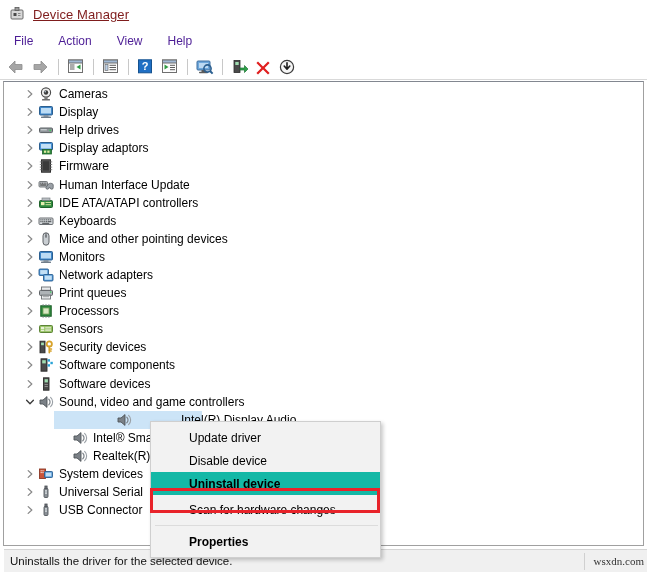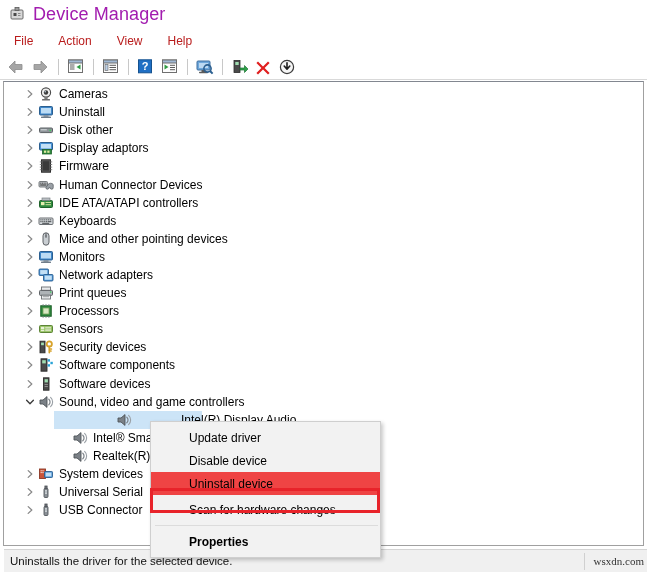--- a/index.html
+++ b/index.html
@@ -27,37 +27,38 @@
     box-sizing: border-box;
   }
   .title-icon {
     width: 16px;
     height: 16px;
     position: relative;
     flex: 0 0 auto;
     margin-right: 8px;
   }
   .title-text {
-    font-size: 18px;
-    color: #a21caf;
+    font-size: 13px;
+    color: #7f1d1d;
     letter-spacing: .1px;
+    text-decoration: underline;
   }
 
   
   .menubar {
     height: 26px;
     display: flex;
     align-items: center;
     padding-left: 10px;
     background: #ffffff;
     box-sizing: border-box;
   }
   .menubar-item {
     font-size: 12px;
-    color: #b91c1c;
+    color: #4c1d95;
     padding: 3px 10px 3px 4px;
     margin-right: 11px;
     cursor: default;
   }
 
   
   .toolbar {
     height: 26px;
     display: flex;
     align-items: center;
@@ -159,21 +160,21 @@
   .ctx-item {
     height: 23px;
     display: flex;
     align-items: center;
     padding-left: 38px;
     font-size: 12px;
     color: #000;
     cursor: default;
     box-sizing: border-box;
   }
-  .ctx-item.highlight { background: #ef4444; }
+  .ctx-item.highlight { background: #14b8a6; font-weight: bold; }
   .ctx-item.bold { font-weight: bold; }
   .ctx-sep {
     height: 1px;
     background: #dcdcdc;
     margin: 4px 2px 4px 4px;
   }
   .ctx-spacer { height: 3px; }
 
   
   .red-box {
@@ -384,36 +385,36 @@
           </svg>
         </span>
         <span class="node-icon">
           <svg width="16" height="16" viewBox="0 0 16 16">
             <rect x="1.5" y="2.5" width="13" height="8.5" rx="1" fill="#3f86c8" stroke="#2b5f90" stroke-width="1"></rect>
             <rect x="3" y="4" width="10" height="5.5" fill="#bcdcf5"></rect>
             <rect x="5.5" y="11.2" width="5" height="1.6" fill="#7d8c99"></rect>
             <rect x="3" y="12.6" width="10" height="1.5" rx=".6" fill="#6f7d8a"></rect>
           </svg>
         </span>
-        <span class="node-label">Uninstall</span>
+        <span class="node-label">Display</span>
       </div>
       <div class="node lvl1">
         <span class="twisty">
           <svg width="10" height="10" viewBox="0 0 10 10">
             <path d="M3.2 1.6 L6.8 5 L3.2 8.4" fill="none" stroke="#8a8a8a" stroke-width="1.3" stroke-linecap="round" stroke-linejoin="round"></path>
           </svg>
         </span>
         <span class="node-icon">
           <svg width="16" height="16" viewBox="0 0 16 16">
             <rect x="1.5" y="6" width="13" height="4.6" rx="1" fill="#8e9499" stroke="#5b6064" stroke-width="1"></rect>
             <rect x="2.8" y="7.3" width="6" height="1" fill="#d9dde0"></rect>
             <circle cx="12.2" cy="8.3" r=".9" fill="#3fcf5c"></circle>
           </svg>
         </span>
-        <span class="node-label">Disk other</span>
+        <span class="node-label">Help drives</span>
       </div>
       <div class="node lvl1">
         <span class="twisty">
           <svg width="10" height="10" viewBox="0 0 10 10">
             <path d="M3.2 1.6 L6.8 5 L3.2 8.4" fill="none" stroke="#8a8a8a" stroke-width="1.3" stroke-linecap="round" stroke-linejoin="round"></path>
           </svg>
         </span>
         <span class="node-icon">
           <svg width="16" height="16" viewBox="0 0 16 16">
             <rect x="1.5" y="2.5" width="13" height="7.5" rx="1" fill="#4a93d6" stroke="#2b5f90" stroke-width="1"></rect>
@@ -457,21 +458,21 @@
           <svg width="16" height="16" viewBox="0 0 16 16">
             <rect x="1" y="4.5" width="8.5" height="5.5" rx="1" fill="#b9bdc1" stroke="#6b6f73" stroke-width=".9"></rect>
             <rect x="2.2" y="5.7" width="1.1" height="1" fill="#4a4a4a"></rect>
             <rect x="3.9" y="5.7" width="1.1" height="1" fill="#4a4a4a"></rect>
             <rect x="5.6" y="5.7" width="1.1" height="1" fill="#4a4a4a"></rect>
             <rect x="7.3" y="5.7" width="1.1" height="1" fill="#4a4a4a"></rect>
             <rect x="2.2" y="7.4" width="6.2" height="1.2" fill="#4a4a4a"></rect>
             <path d="M10 7.5 a3.3 3.3 0 0 1 5.2 0 l0 3.2 a1.5 1.5 0 0 1 -3 0 l-1.3 0 a1.5 1.5 0 0 1 -3 0 Z" fill="#9aa0a6" stroke="#5d6267" stroke-width=".8"></path>
           </svg>
         </span>
-        <span class="node-label">Human Connector Devices</span>
+        <span class="node-label">Human Interface Update</span>
       </div>
       <div class="node lvl1">
         <span class="twisty">
           <svg width="10" height="10" viewBox="0 0 10 10">
             <path d="M3.2 1.6 L6.8 5 L3.2 8.4" fill="none" stroke="#8a8a8a" stroke-width="1.3" stroke-linecap="round" stroke-linejoin="round"></path>
           </svg>
         </span>
         <span class="node-icon">
           <svg width="16" height="16" viewBox="0 0 16 16">
             <rect x="1.5" y="5.5" width="13" height="7" rx="1" fill="#2f8a3f" stroke="#1e6129" stroke-width="1"></rect>

